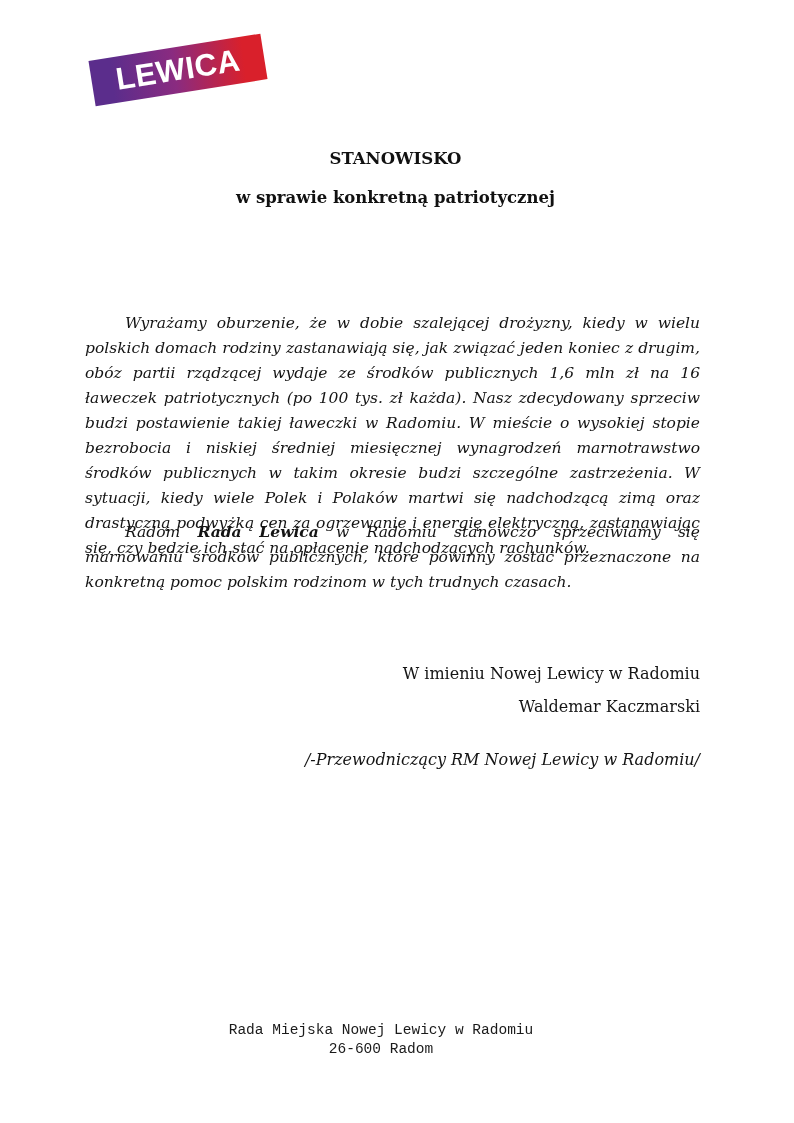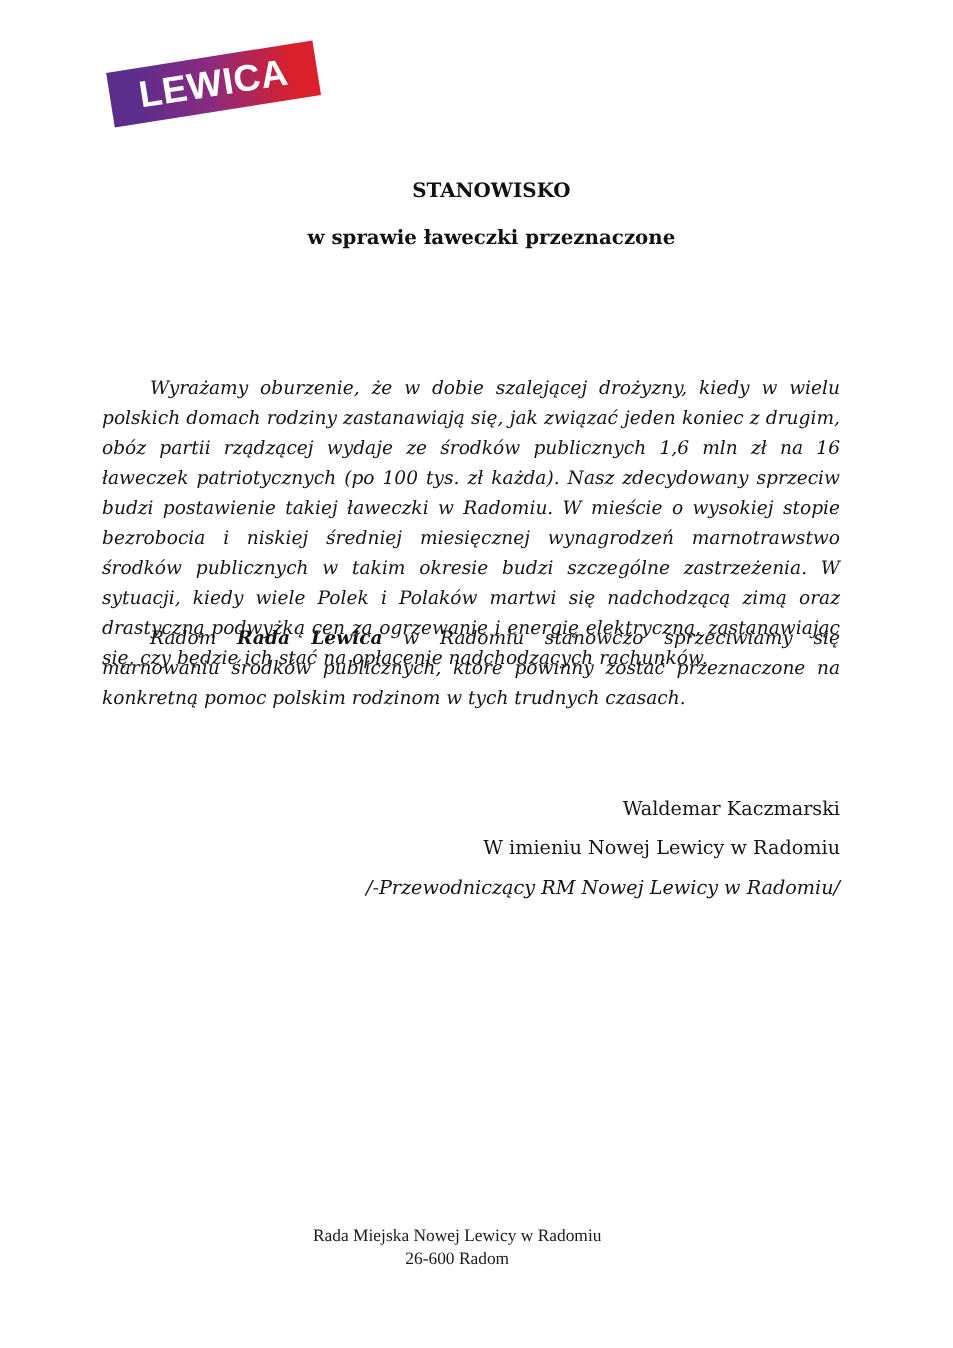--- a/index.html
+++ b/index.html
@@ -33,21 +33,21 @@
     letter-spacing: 0.5px;
     color: #ffffff;
     line-height: 1;
     padding-bottom: 2px;
     white-space: nowrap;
   }
 
   
   .headings {
     position: absolute;
-    left: 85px;
+    left: 71px;
     top: 139px;
     width: 615px;
     padding-left: 34px;
     box-sizing: border-box;
     text-align: center;
     font-weight: bold;
     font-size: 16.5px;
     line-height: 39px;
     color: #111111;
   }
@@ -72,56 +72,56 @@
   .signature {
     position: absolute;
     left: 85px;
     top: 657px;
     width: 615px;
     text-align: right;
     font-size: 16px;
     line-height: 33px;
     color: #141414;
   }
-  .signature .italic-line { font-style: italic; }
+  .signature .italic-line { font-style: italic; margin-top: 20px; }
 
   
   .footer {
     position: absolute;
     left: 0;
     top: 1021px;
     width: 762px;
     text-align: center;
-    font-family: Liberation Serif, serif;
+    font-family: Liberation Mono, monospace;
     font-size: 14.5px;
     line-height: 18.5px;
     color: #1a1a1a;
   }
 </style>
 </head>
 <body>
 
 <div class="page">
 
   <div class="logo-banner" style="background: linear-gradient(92deg, rgb(91, 45, 140) 12%, rgb(138, 43, 128) 48%, rgb(217, 32, 43) 88%);">
     <span class="logo-text" style="color: rgb(255, 255, 255);">LEWICA</span>
   </div>
 
   <div class="headings">
     <div>STANOWISKO</div>
-    <div>w sprawie ławeczki przeznaczone</div>
+    <div>w sprawie konkretną patriotycznej</div>
   </div>
 
   <p class="body-paragraph para-1">Wyrażamy oburzenie, że w dobie szalejącej drożyzny, kiedy w wielu polskich domach rodziny zastanawiają się, jak związać jeden koniec z drugim, obóz partii rządzącej wydaje ze środków publicznych 1,6 mln zł na 16 ławeczek patriotycznych (po 100 tys. zł każda). Nasz zdecydowany sprzeciw budzi postawienie takiej ławeczki w Radomiu. W mieście o wysokiej stopie bezrobocia i niskiej średniej miesięcznej wynagrodzeń marnotrawstwo środków publicznych w takim okresie budzi szczególne zastrzeżenia. W sytuacji, kiedy wiele Polek i Polaków martwi się nadchodzącą zimą oraz drastyczną podwyżką cen za ogrzewanie i energię elektryczną, zastanawiając się, czy będzie ich stać na opłacenie nadchodzących rachunków.</p>
 
   <p class="body-paragraph para-2"><span>Radom </span><span class="bold-inline">Rada Lewica</span><span> w Radomiu stanowczo sprzeciwiamy się marnowaniu środków publicznych, które powinny zostać przeznaczone na konkretną pomoc polskim rodzinom w tych trudnych czasach.</span></p>
 
   <div class="signature">
+    <div>W imieniu Nowej Lewicy w Radomiu</div>
     <div>Waldemar Kaczmarski</div>
-    <div>W imieniu Nowej Lewicy w Radomiu</div>
     <div class="italic-line">/-Przewodniczący RM Nowej Lewicy w Radomiu/</div>
   </div>
 
   <div class="footer">
     <div>Rada Miejska Nowej Lewicy w Radomiu</div>
     <div>26-600 Radom</div>
   </div>
 
 </div>
 

